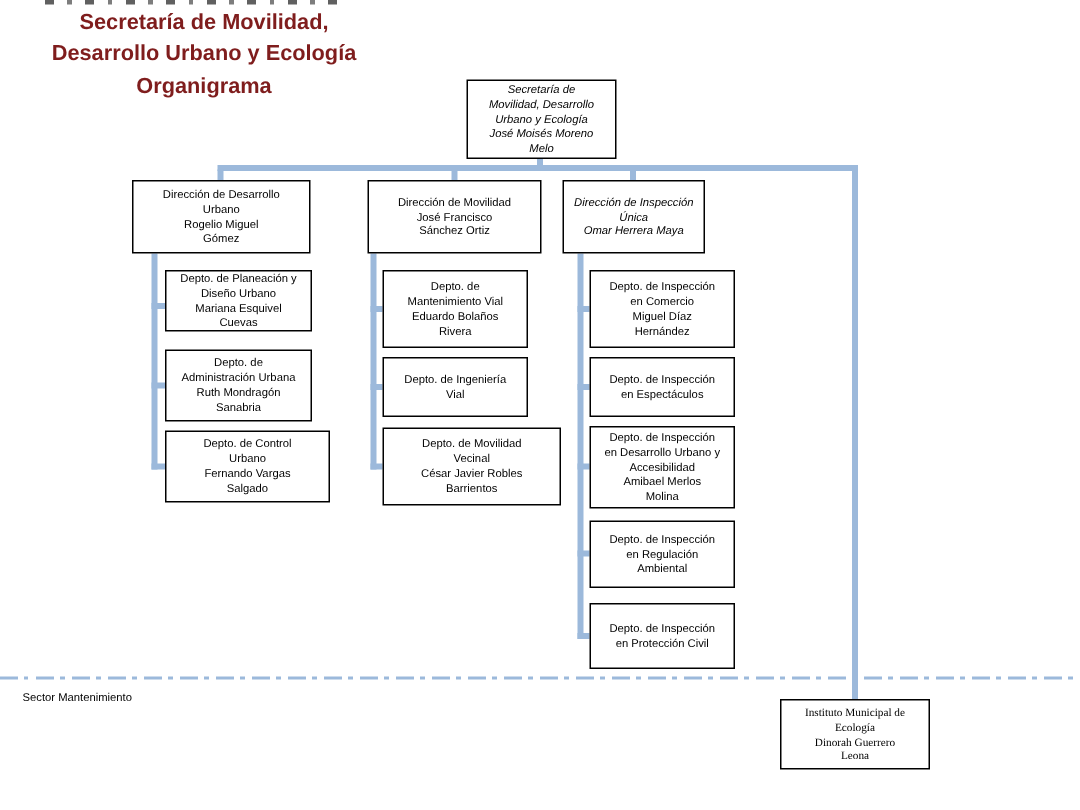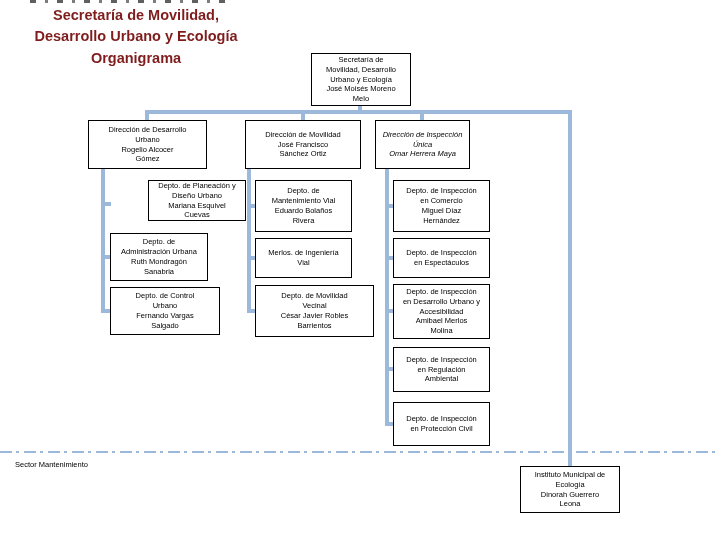--- a/index.html
+++ b/index.html
@@ -11,21 +11,21 @@
     position:absolute;left:8px;top:5px;width:256px;
     color:#7f1d1d;font-weight:bold;font-size:14.5px;line-height:1.48;
     text-align:center;white-space:pre-line;
   }
   .org-box{
     position:absolute;background:#ffffff;border:1px solid #000000;
     box-sizing:border-box;display:flex;align-items:center;justify-content:center;
     text-align:center;font-size:7.5px;line-height:1.32;color:#000000;
     white-space:pre-line;padding:1px 2px;
   }
-  .org-box.root{border-width:1.5px;}
+  .org-box.root{border-width:1.5px;font-style:italic;}
   .connector{position:absolute;background:#9cb9db;}
   .dashdot{
     position:absolute;left:0;top:451px;width:720px;height:2px;
     background:repeating-linear-gradient(90deg,
       #9cb9db 0 12px, transparent 12px 16px,
       #9cb9db 16px 19px, transparent 19px 24px);
   }
   .sector-label{
     position:absolute;left:15px;top:460px;font-size:7.5px;color:#000000;
   }
@@ -70,47 +70,47 @@
 <div class="connector" style="left:385px;top:422px;width:9px;height:4px;"></div>
 
 <div class="org-box root" style="left:311px;top:53px;width:100px;height:53px;">Secretaría de
 Movilidad, Desarrollo
 Urbano y Ecología
 José Moisés Moreno
 Melo</div>
 
 <div class="org-box" style="left:88px;top:120px;width:119px;height:49px;">Dirección de Desarrollo
 Urbano
-Rogelio Alcocer
+Rogelio Miguel
 Gómez</div>
 <div class="org-box" style="left:245px;top:120px;width:116px;height:49px;">Dirección de Movilidad
 José Francisco
 Sánchez Ortiz</div>
 <div class="org-box" style="left:375px;top:120px;width:95px;height:49px;font-style:italic;">Dirección de Inspección
 Única
 Omar Herrera Maya</div>
 
-<div class="org-box" style="left:110px;top:180px;width:98px;height:41px;margin-left:38px;">Depto. de Planeación y
+<div class="org-box" style="left:110px;top:180px;width:98px;height:41px;">Depto. de Planeación y
 Diseño Urbano
 Mariana Esquivel
 Cuevas</div>
 <div class="org-box" style="left:110px;top:233px;width:98px;height:48px;">Depto. de
 Administración Urbana
 Ruth Mondragón
 Sanabria</div>
 <div class="org-box" style="left:110px;top:287px;width:110px;height:48px;">Depto. de Control
 Urbano
 Fernando Vargas
 Salgado</div>
 
 <div class="org-box" style="left:255px;top:180px;width:97px;height:52px;">Depto. de
 Mantenimiento Vial
 Eduardo Bolaños
 Rivera</div>
-<div class="org-box" style="left:255px;top:238px;width:97px;height:40px;">Merlos. de Ingeniería
+<div class="org-box" style="left:255px;top:238px;width:97px;height:40px;">Depto. de Ingeniería
 Vial</div>
 <div class="org-box" style="left:255px;top:285px;width:119px;height:52px;">Depto. de Movilidad
 Vecinal
 César Javier Robles
 Barrientos</div>
 
 <div class="org-box" style="left:393px;top:180px;width:97px;height:52px;">Depto. de Inspección
 en Comercio
 Miguel Díaz
 Hernández</div>
@@ -123,16 +123,16 @@
 Molina</div>
 <div class="org-box" style="left:393px;top:347px;width:97px;height:45px;">Depto. de Inspección
 en Regulación
 Ambiental</div>
 <div class="org-box" style="left:393px;top:402px;width:97px;height:44px;">Depto. de Inspección
 en Protección Civil</div>
 
 <div class="dashdot"></div>
 <div class="sector-label">Sector Mantenimiento</div>
 
-<div class="org-box" style="left:520px;top:466px;width:100px;height:47px;">Instituto Municipal de
+<div class="org-box" style="left:520px;top:466px;width:100px;height:47px;font-family:Liberation Serif, serif;">Instituto Municipal de
 Ecología
 Dinorah Guerrero
 Leona</div>
 
 </body></html>

